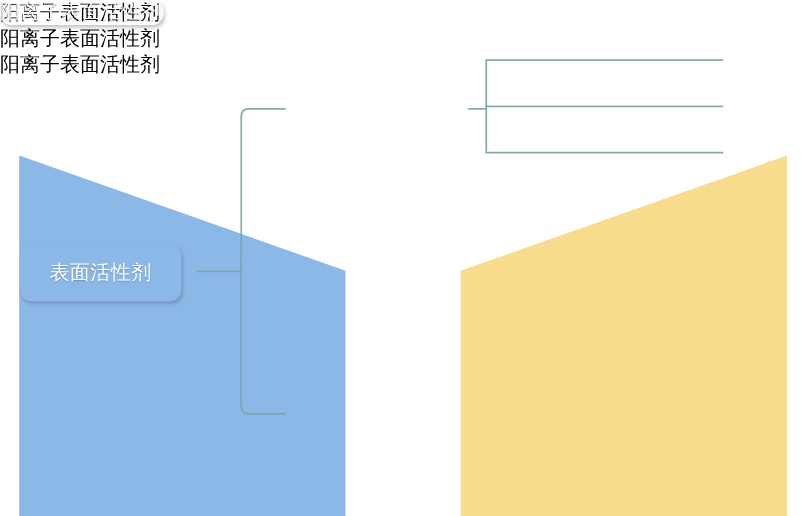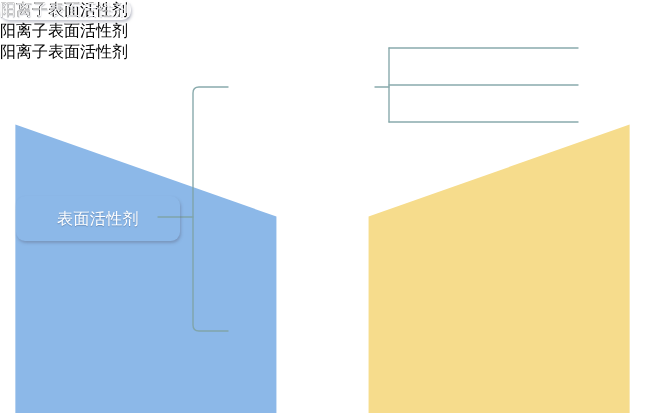--- a/index.html
+++ b/index.html
@@ -41,21 +41,21 @@
     border-radius: 9px;
     color: #ffffff;
     line-height: 1.22;
     letter-spacing: 0.4px;
     text-shadow: 0 1px 1px rgba(40,45,70,0.30);
     box-shadow: 1px 2px 3px rgba(90,95,120,0.38);
   }
   .node-root {
     left: 16px;
     top: 196px;
-    width: 164px;
+    width: 129px;
     height: 45px;
     background: linear-gradient(180deg, #707ca6 0%, #616d99 48%, #59659" 100%);
     background: linear-gradient(180deg, #6f7ba5 0%, #606c98 50%, #5a6693 100%);
     font-size: 18px;
   }
   .node-mid {
     width: 147px;
     height: 58px;
     background: linear-gradient(180deg, #b2b7d0 0%, #a7acc6 50%, #a0a6c1 100%);
     font-size: 17px;

